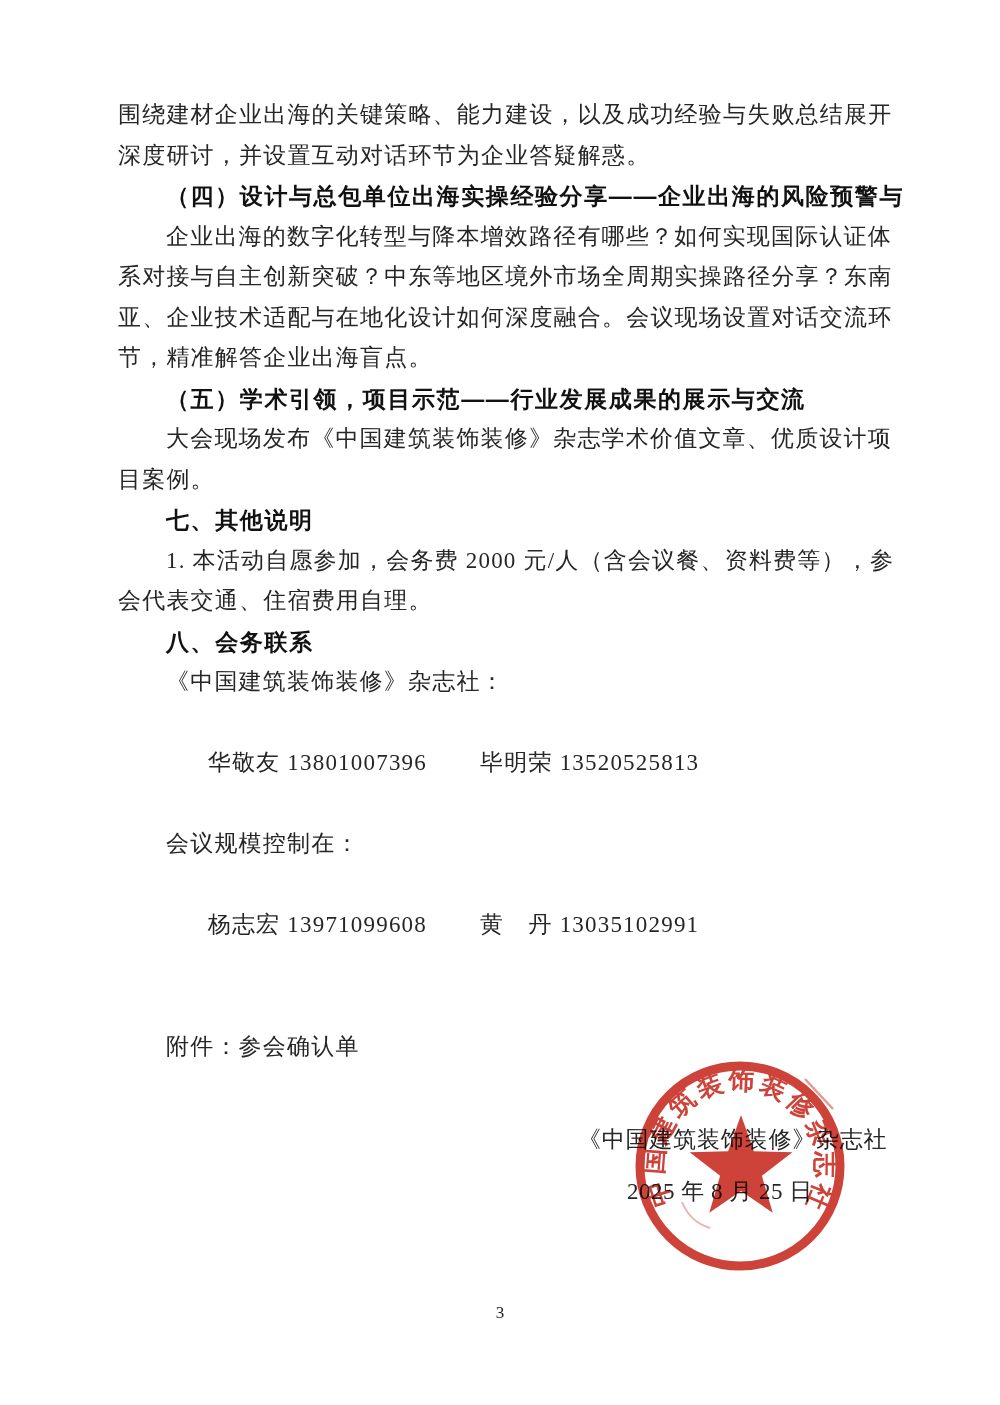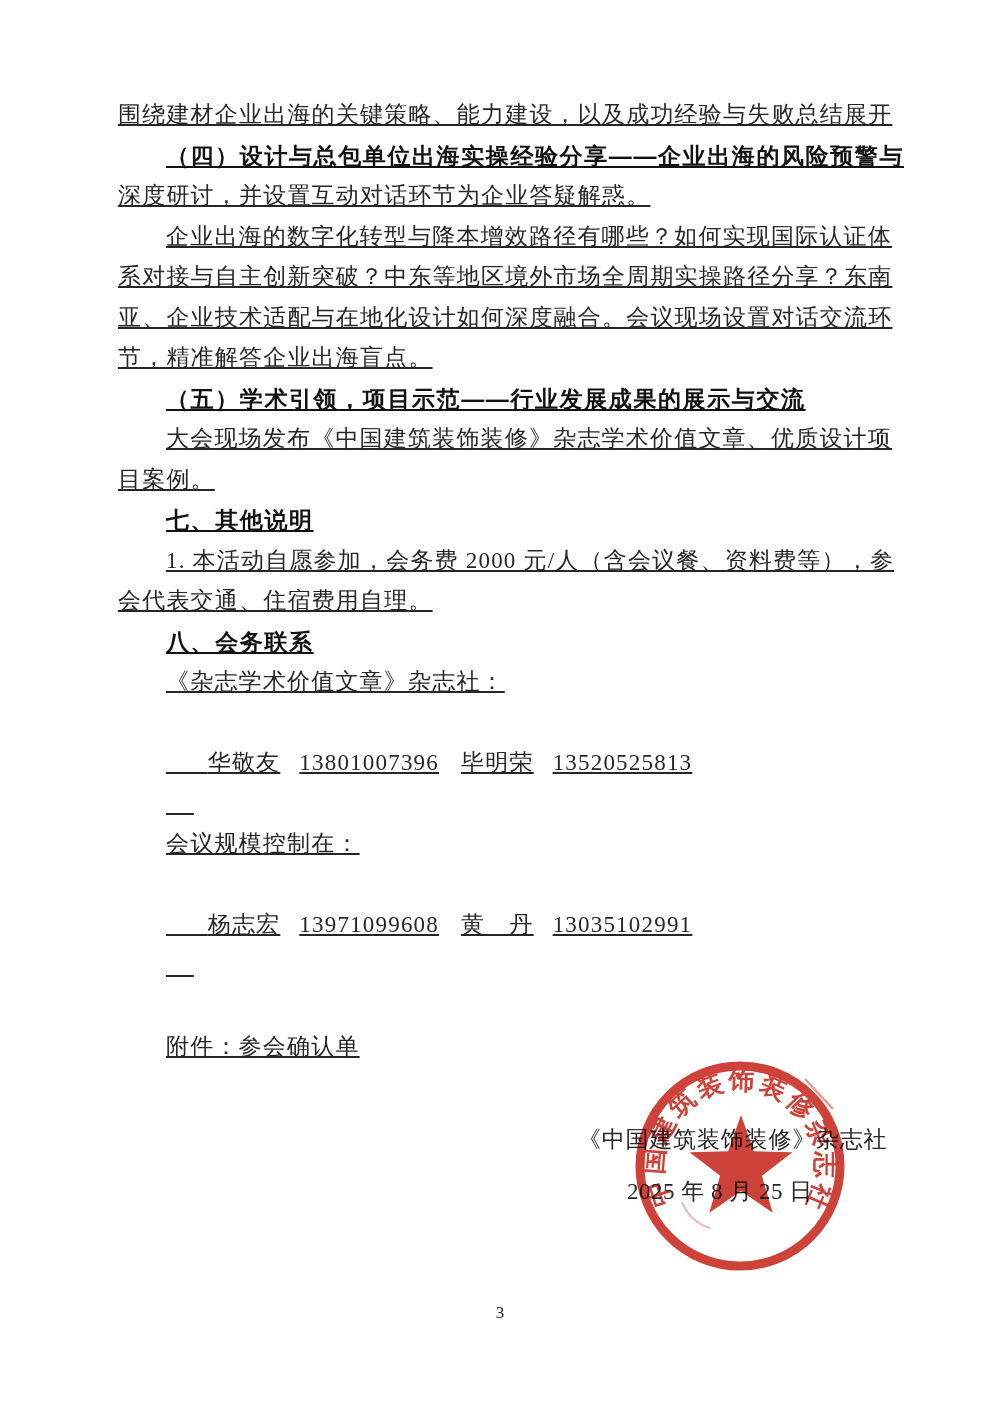--- a/index.html
+++ b/index.html
@@ -18,31 +18,30 @@
   .doc{
     position:absolute;
     left:118px;top:95px;width:790px;
     font-size:23px;
     letter-spacing:1.2px;
   }
   .ln{
     min-height:40.5px;
     line-height:40.5px;
     white-space:pre;
-    text-decoration:underline;
   }
   .indent{padding-left:48px;}
   .hd{
     font-family:"Liberation Sans","DejaVu Sans",sans-serif;
     font-weight:700;
     color:#111111;
     letter-spacing:1.6px;
   }
-  .contact-row .ph{margin-left:19px;text-align:center;}
-  .contact-row .col2{margin-left:22px;}
+  .contact-row .ph{margin-left:7px;text-align:center;}
+  .contact-row .col2{margin-left:53px;}
   .signature-line{
     position:absolute;left:578px;top:1126px;
     font-size:23px;letter-spacing:0.8px;line-height:28px;white-space:pre;
   }
   .date-line{
     position:absolute;left:627px;top:1178px;
     font-size:23px;letter-spacing:0.5px;line-height:28px;white-space:pre;
   }
   .seal{
     position:absolute;left:630px;top:1056px;width:220px;height:220px;
@@ -63,39 +62,39 @@
     color:#1e1e1e;
   }
 </style>
 </head>
 <body>
 
 <div class="page">
 
   <div class="doc">
     <div class="ln">围绕建材企业出海的关键策略、能力建设，以及成功经验与失败总结展开</div>
+    <div class="ln">深度研讨，并设置互动对话环节为企业答疑解惑。</div>
+
     <div class="ln hd indent">（四）设计与总包单位出海实操经验分享——企业出海的风险预警与</div>
-
-    <div class="ln">深度研讨，并设置互动对话环节为企业答疑解惑。</div>
 
     <div class="ln indent">企业出海的数字化转型与降本增效路径有哪些？如何实现国际认证体</div>
     <div class="ln">系对接与自主创新突破？中东等地区境外市场全周期实操路径分享？东南</div>
     <div class="ln">亚、企业技术适配与在地化设计如何深度融合。会议现场设置对话交流环</div>
     <div class="ln">节，精准解答企业出海盲点。</div>
 
     <div class="ln hd indent">（五）学术引领，项目示范——行业发展成果的展示与交流</div>
     <div class="ln indent">大会现场发布《中国建筑装饰装修》杂志学术价值文章、优质设计项</div>
     <div class="ln">目案例。</div>
 
     <div class="ln hd indent">七、其他说明</div>
     <div class="ln indent">1. 本活动自愿参加，会务费 2000 元/人（含会议餐、资料费等），参</div>
     <div class="ln">会代表交通、住宿费用自理。</div>
 
     <div class="ln hd indent">八、会务联系</div>
-    <div class="ln indent">《杂志学术价值文章》杂志社：</div>
+    <div class="ln indent">《中国建筑装饰装修》杂志社：</div>
 
     <div class="ln indent contact-row">
       <span>华敬友</span><span class="ph">13801007396</span><span class="col2">毕明荣</span><span class="ph">13520525813</span>
     </div>
 
     <div class="ln indent">会议规模控制在：</div>
     <div class="ln indent contact-row">
       <span>杨志宏</span><span class="ph">13971099608</span><span class="col2">黄　丹</span><span class="ph">13035102991</span>
     </div>
 

